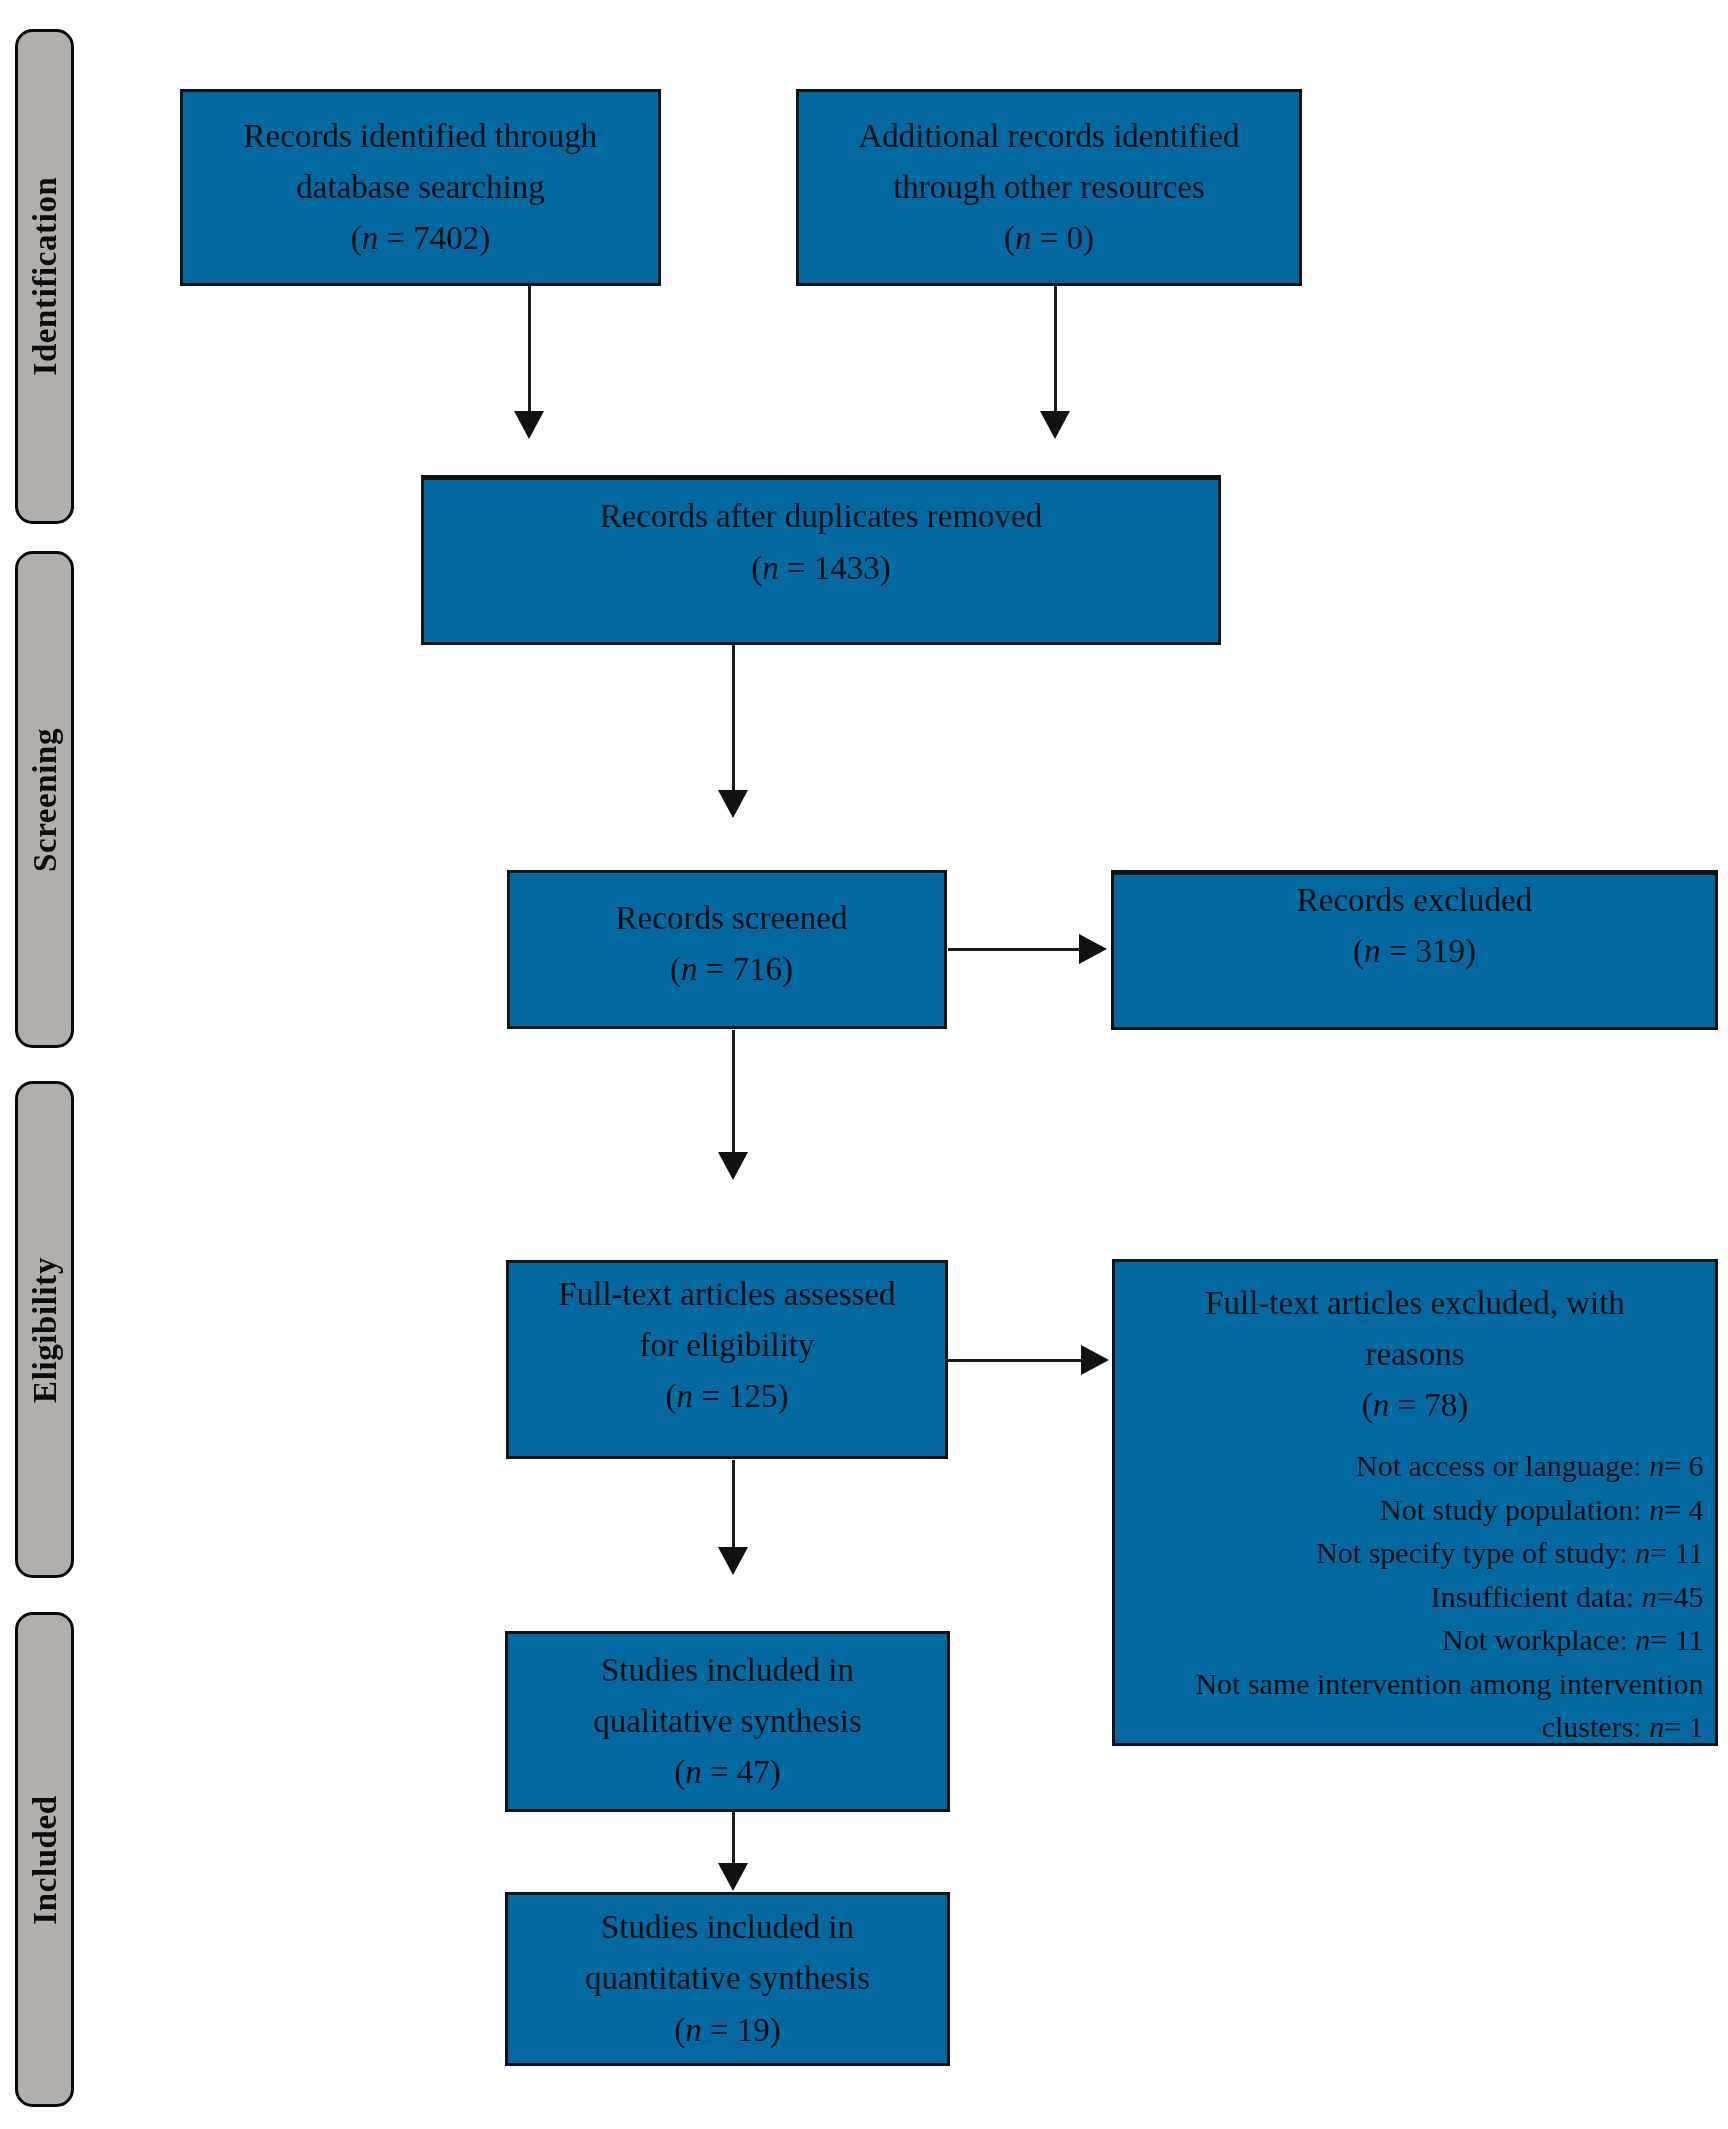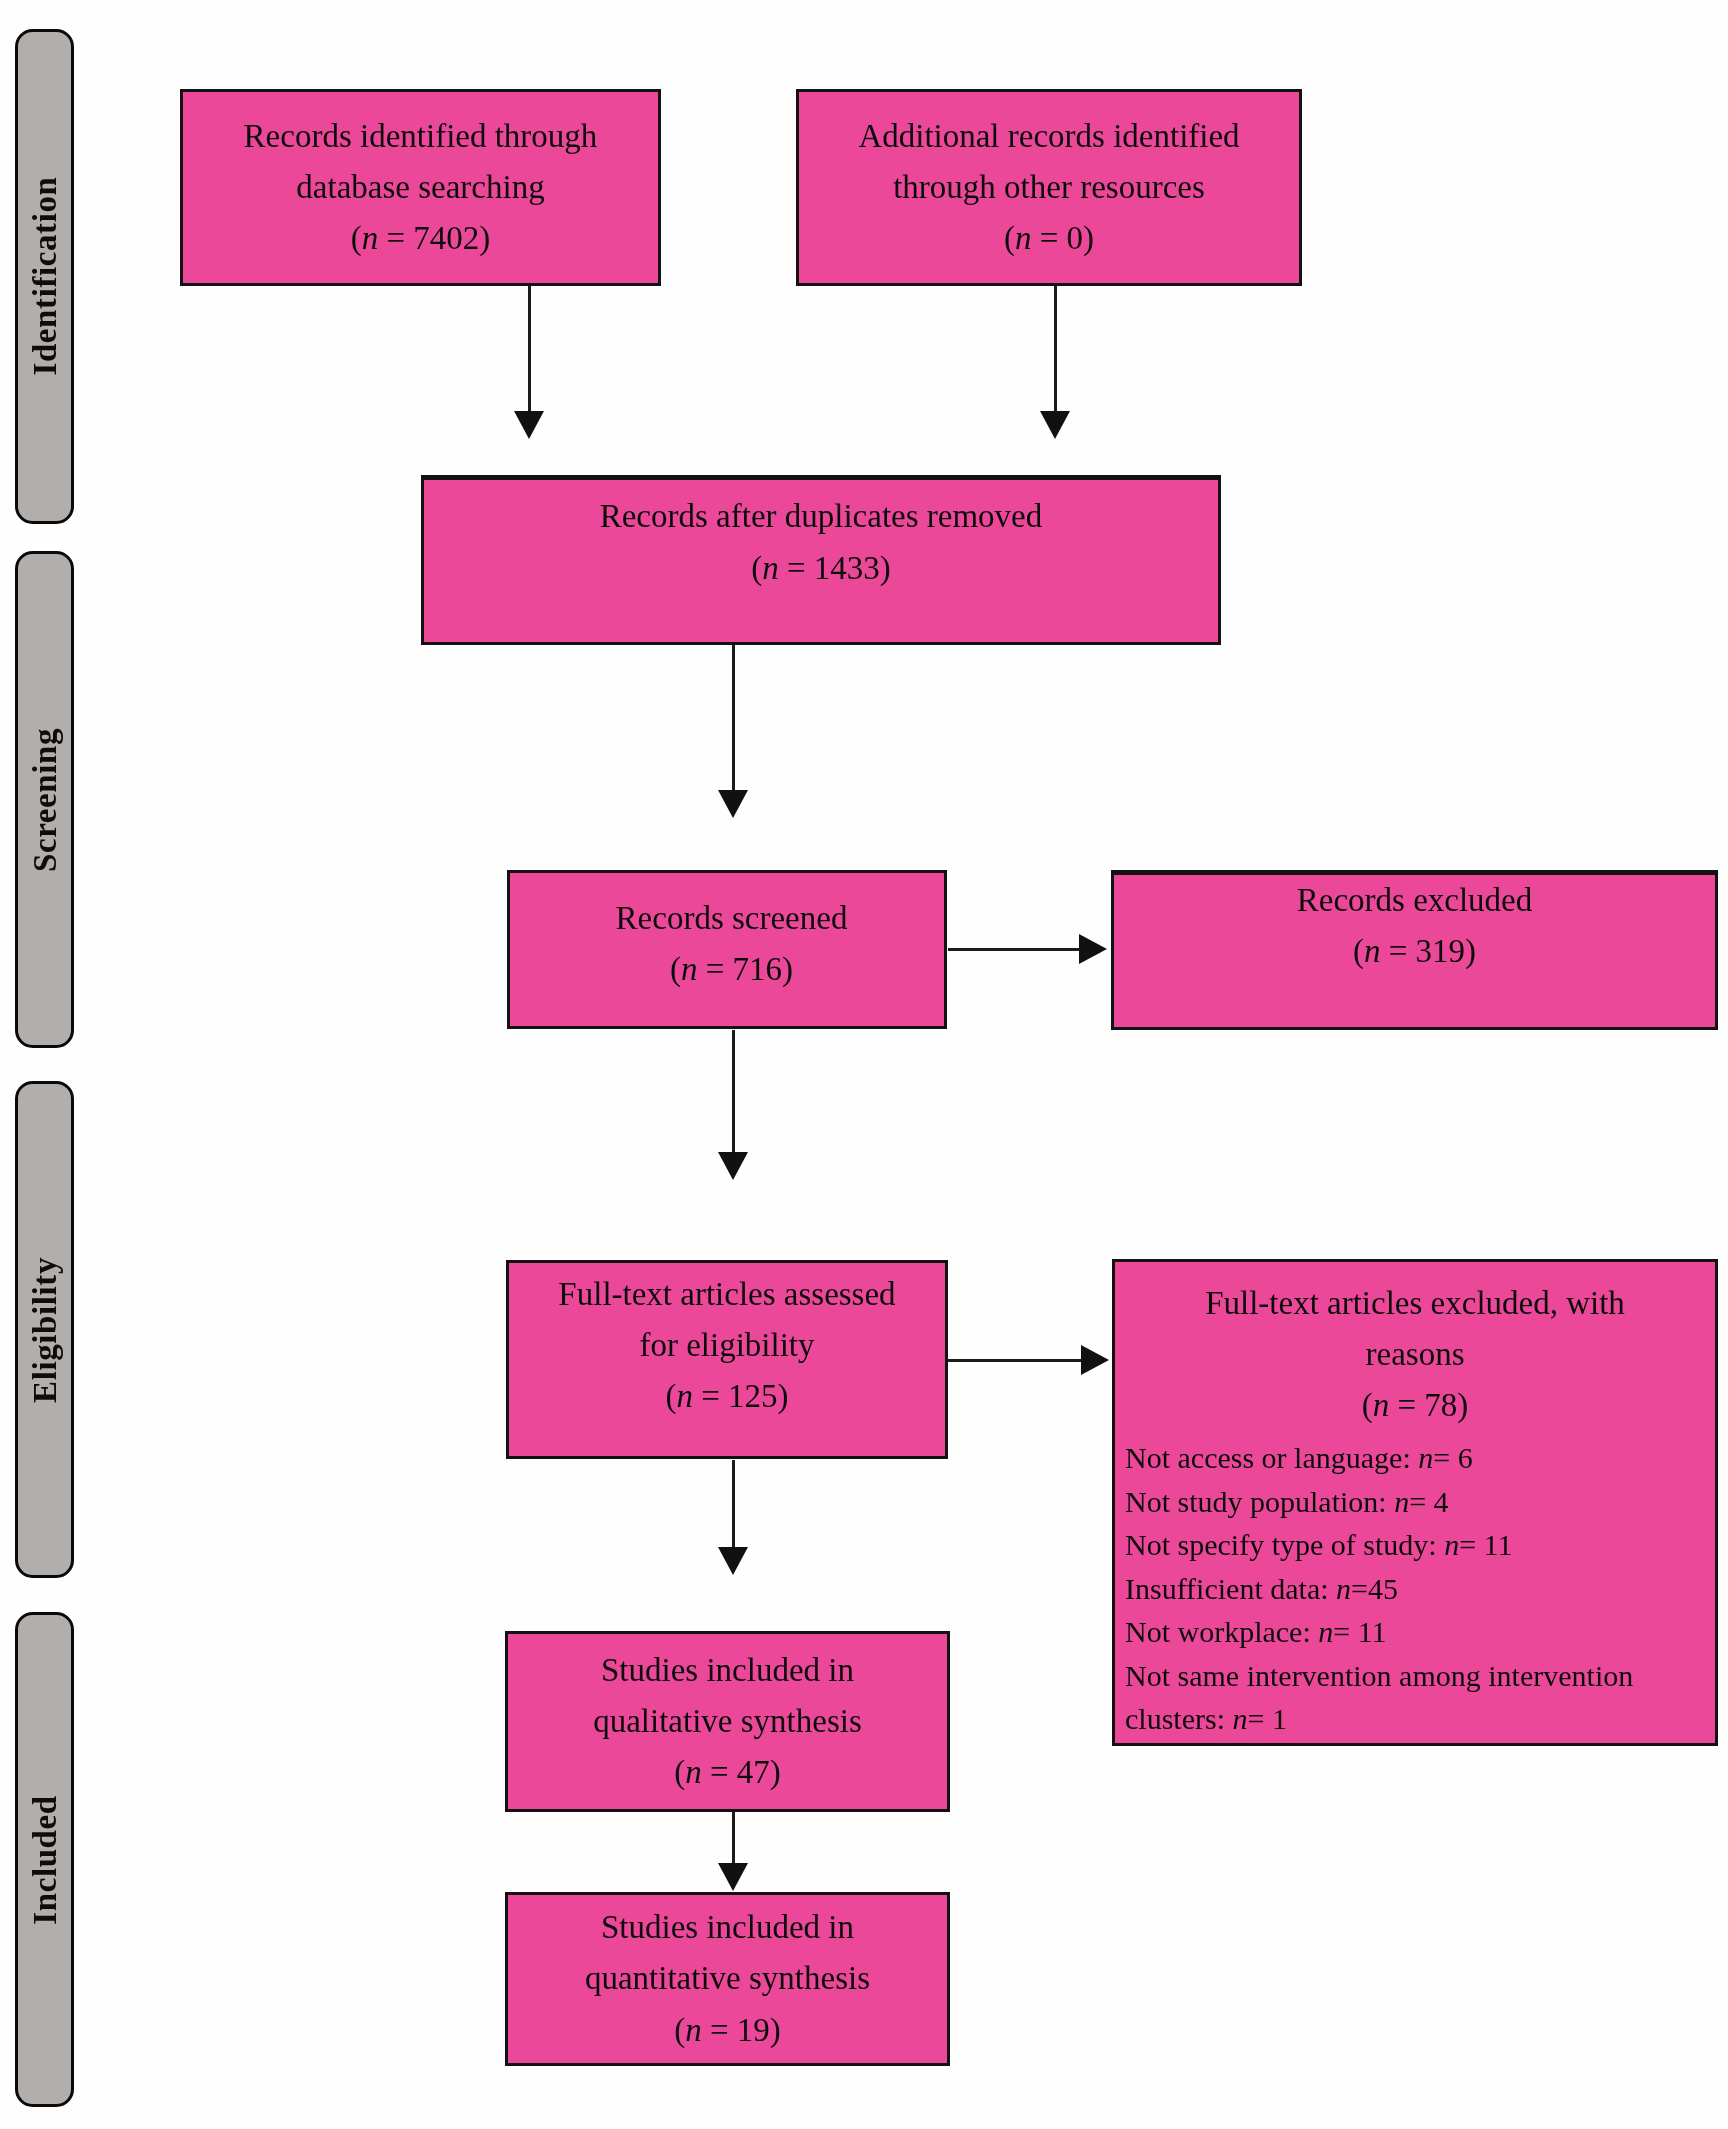--- a/index.html
+++ b/index.html
@@ -23,35 +23,35 @@
     transform:translate(-50%,-50%) rotate(-90deg);
     white-space:nowrap;
     font-weight:bold;
     font-size:33px;
     letter-spacing:0.6px;
     color:#0d0d0d;
   }
   
   .fbox{
     position:absolute;
-    background:#ec4899;
+    background:#0369a1;
     border:3.2px solid #121212;
     box-sizing:border-box;
     text-align:center;
     font-size:33px;
     line-height:1.55;
   }
   .fbox.vcenter{display:flex;flex-direction:column;justify-content:center;}
   .fbox .line{white-space:nowrap;}
   .ital{font-style:italic;}
   .thicktop{border-top-width:5.7px;}
   
   .reasons{
-    margin-top:5px;
-    text-align:left;
+    margin-top:13px;
+    text-align:right;
     font-size:30px;
     line-height:1.45;
     padding:0 11.4px 0 10px;
   }
   
   .vline{position:absolute;width:3.2px;background:#1b1b1b;}
   .hline{position:absolute;height:3.2px;background:#1b1b1b;}
   .head-down{
     position:absolute;width:0;height:0;
     border-left:15px solid transparent;

